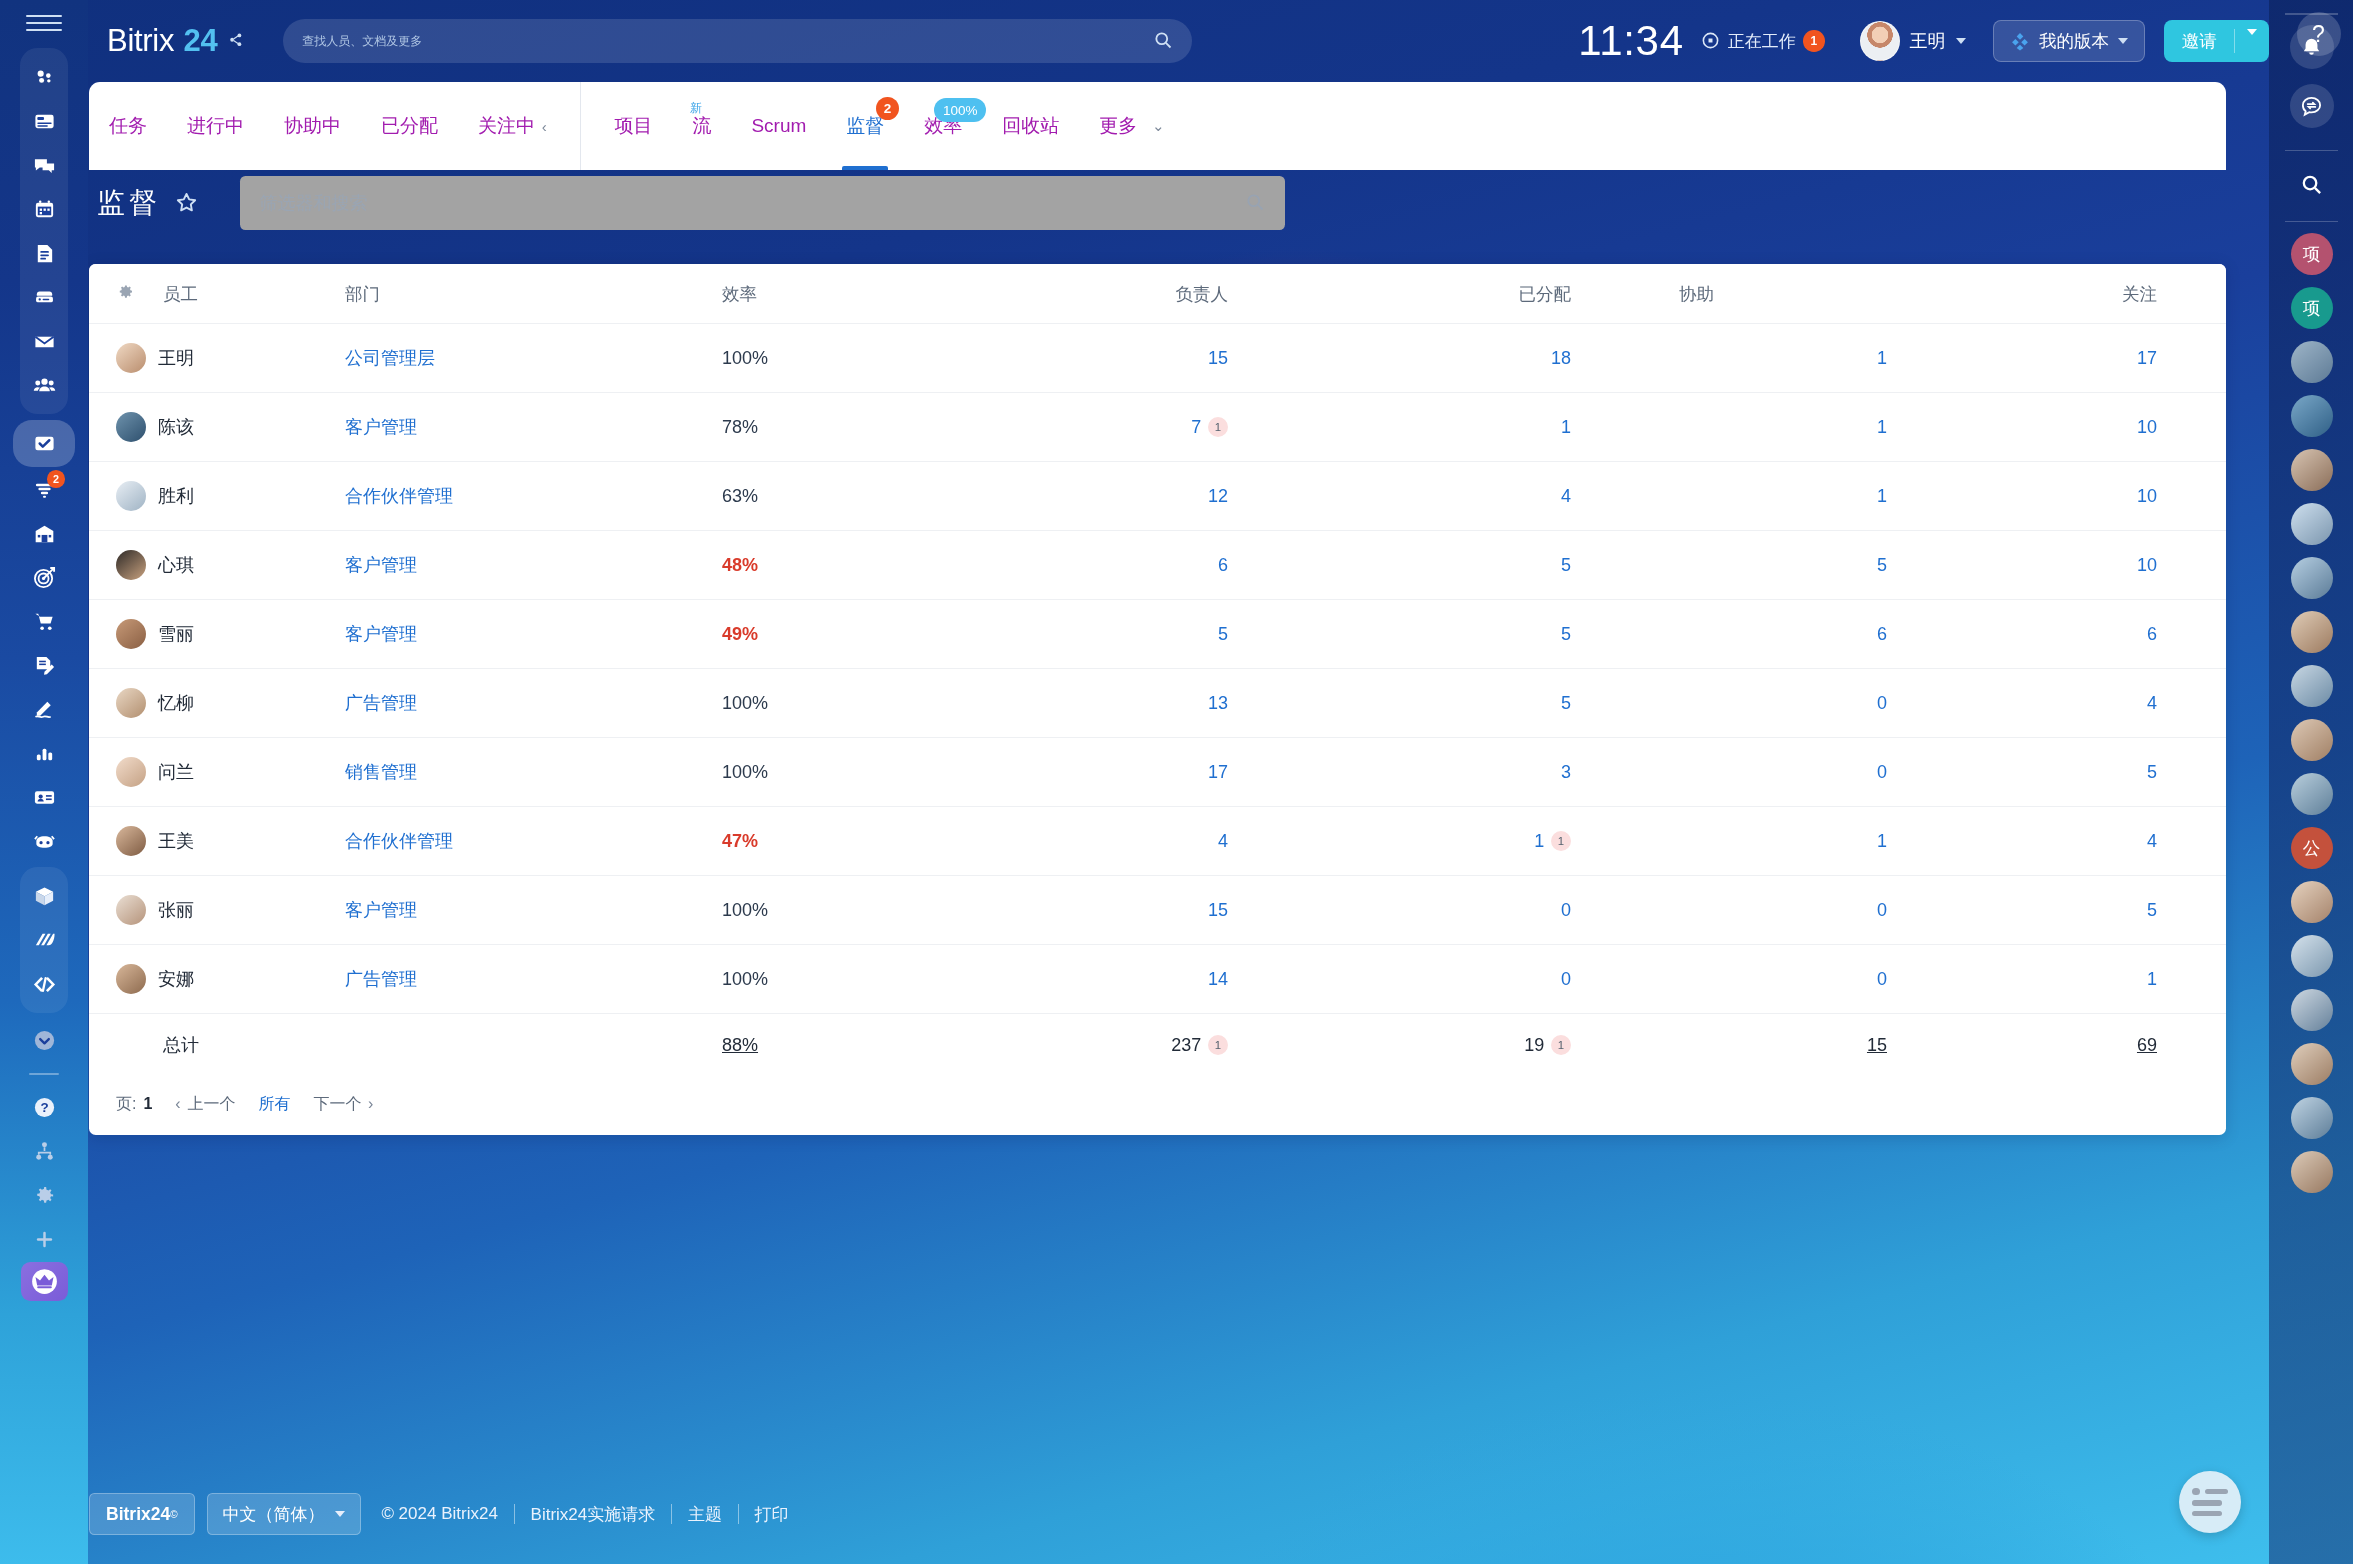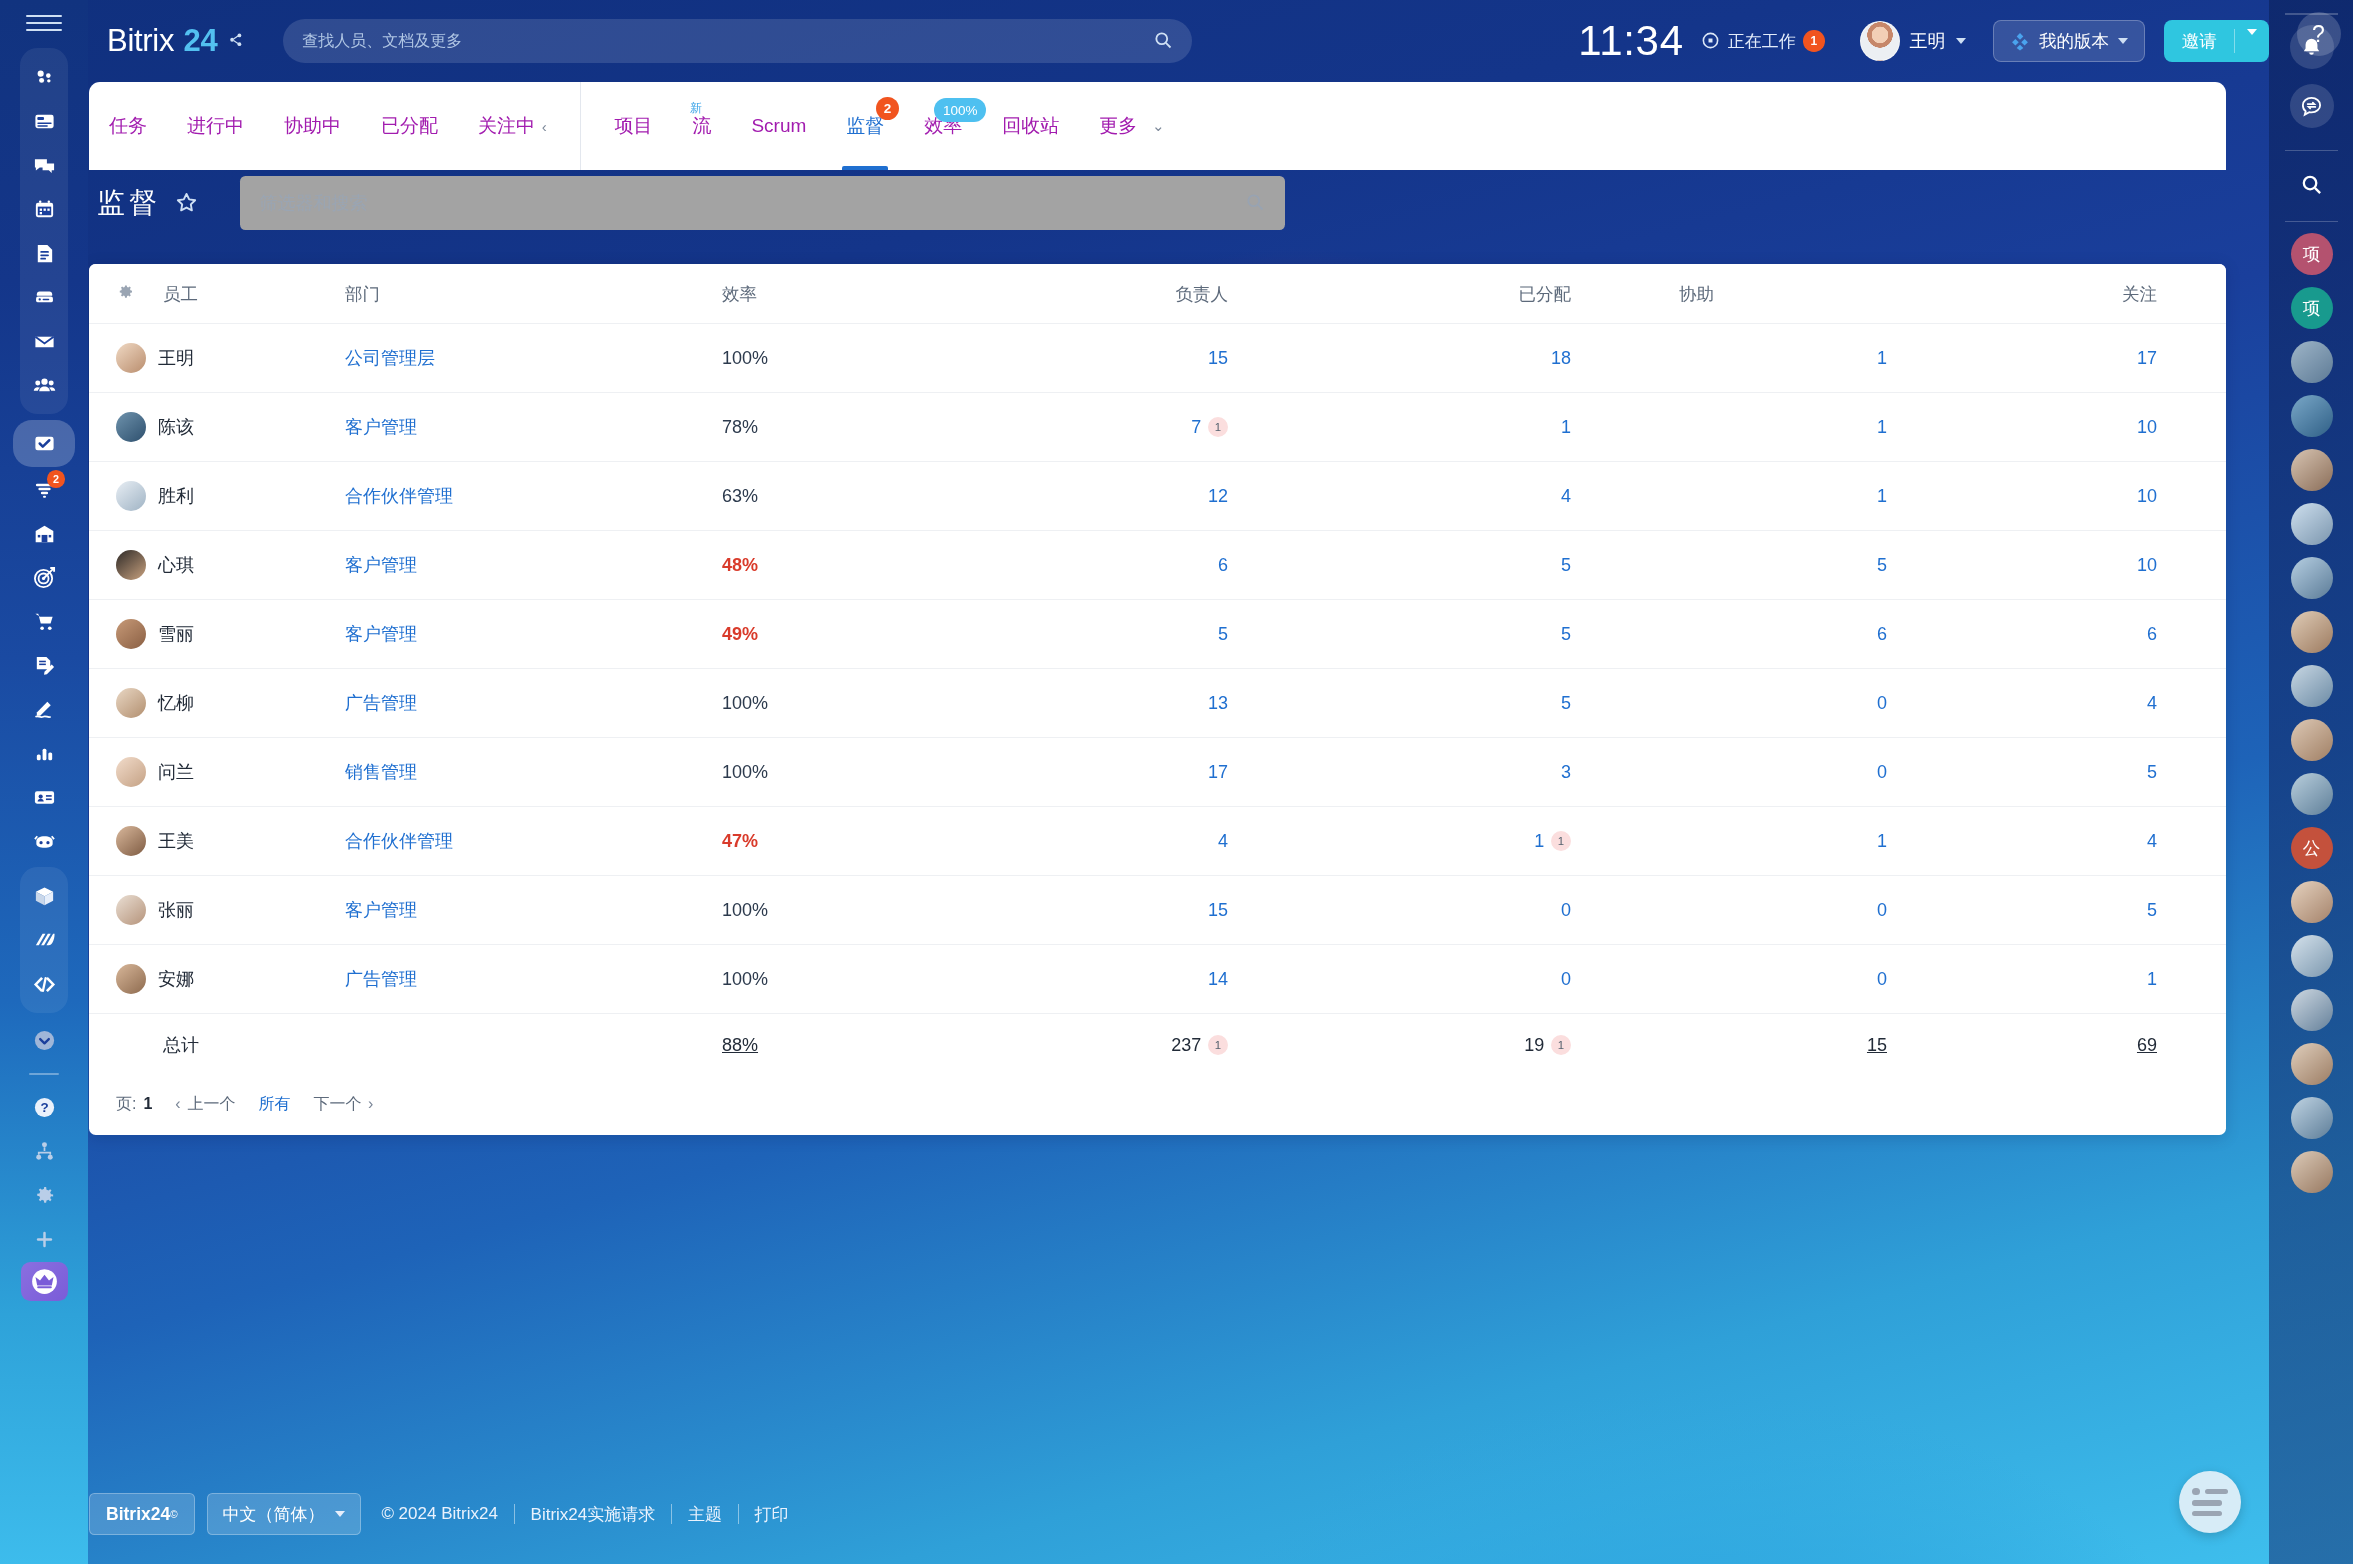--- a/index.html
+++ b/index.html
@@ -61,21 +61,21 @@
   .brand-bitrix { font-size: 31px; font-weight: 400; color: #ffffff; letter-spacing: -0.3px; }
   .brand-24 { font-size: 31px; font-weight: 700; color: #53c0f0; letter-spacing: -0.3px; }
   .brand-dots svg { width: 17.5px; height: 17.5px; fill: #cfe0f4; }
   .global-search {
     margin-left: 39px; width: 909px; height: 44px; border-radius: 23px;
     background: rgba(255,255,255,0.13); display:flex; align-items:center;
     padding: 0 19px; cursor: text;
   }
   .global-search input {
     flex: 1; background: transparent; border: none; outline: none;
-    color: #e5eefc; font-size: 16px; font-family: inherit;
+    color: #e5eefc; font-size: 12px; font-family: inherit;
   }
   .global-search input::placeholder { color: #b0c6e4; }
   .gs-icon svg { width: 20px; height: 20px; fill: none; stroke: #cfe0f4; stroke-width: 2.2; }
   .clock {
     margin-left: auto; font-size: 42px; color: #ffffff; font-weight: 300;
     letter-spacing: 0.7px; line-height: 1;
   }
   .working {
     display:flex; align-items:center; gap: 7.4px; margin-left: 17.5px; cursor:pointer;
   }

